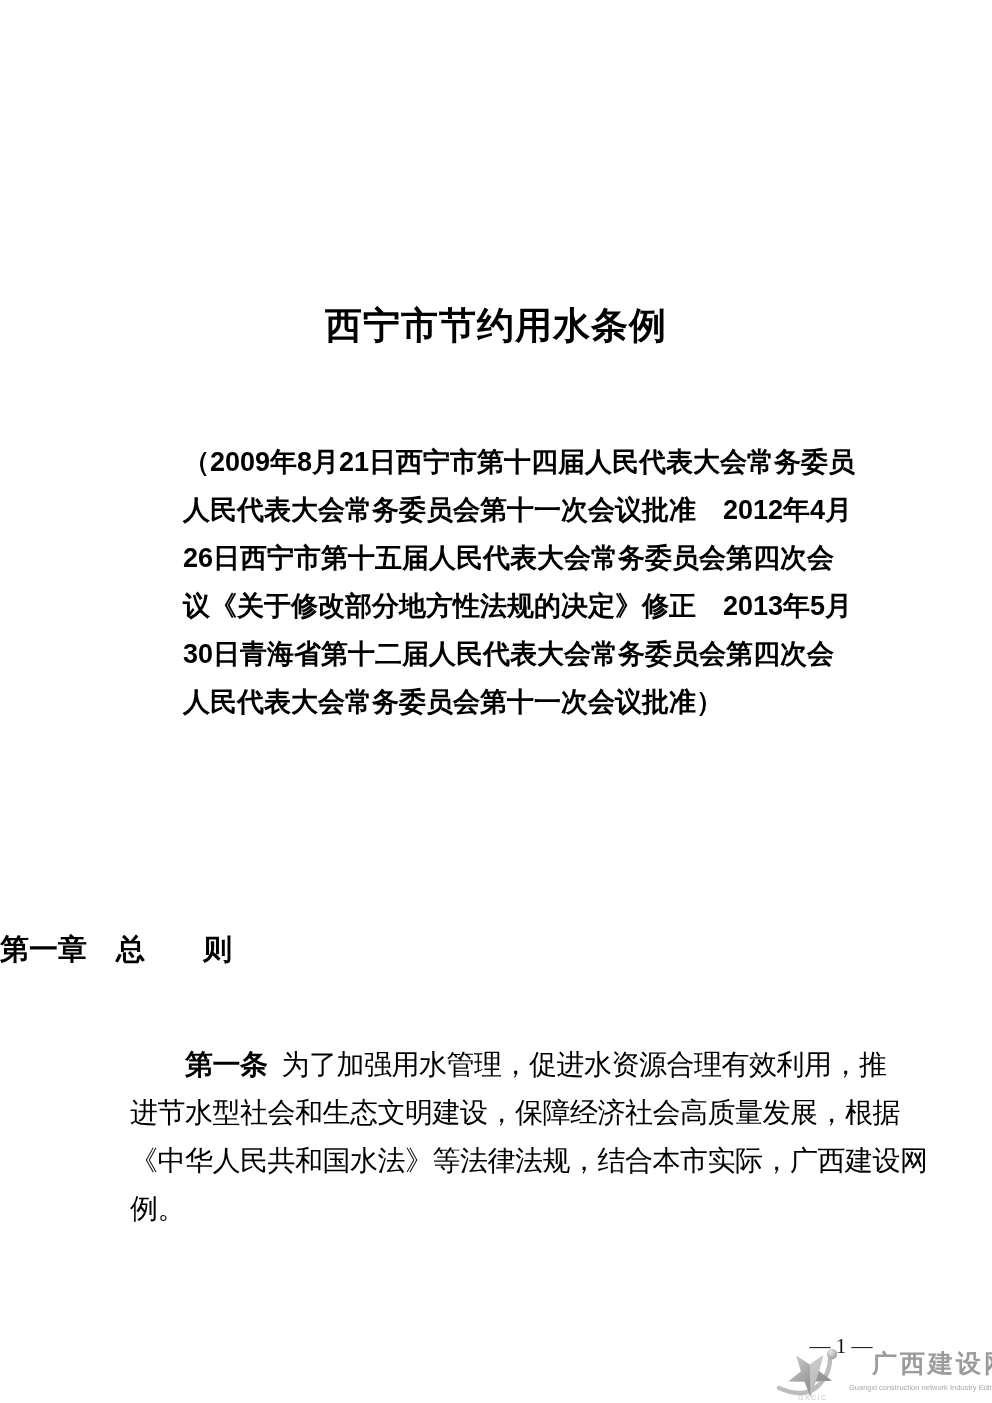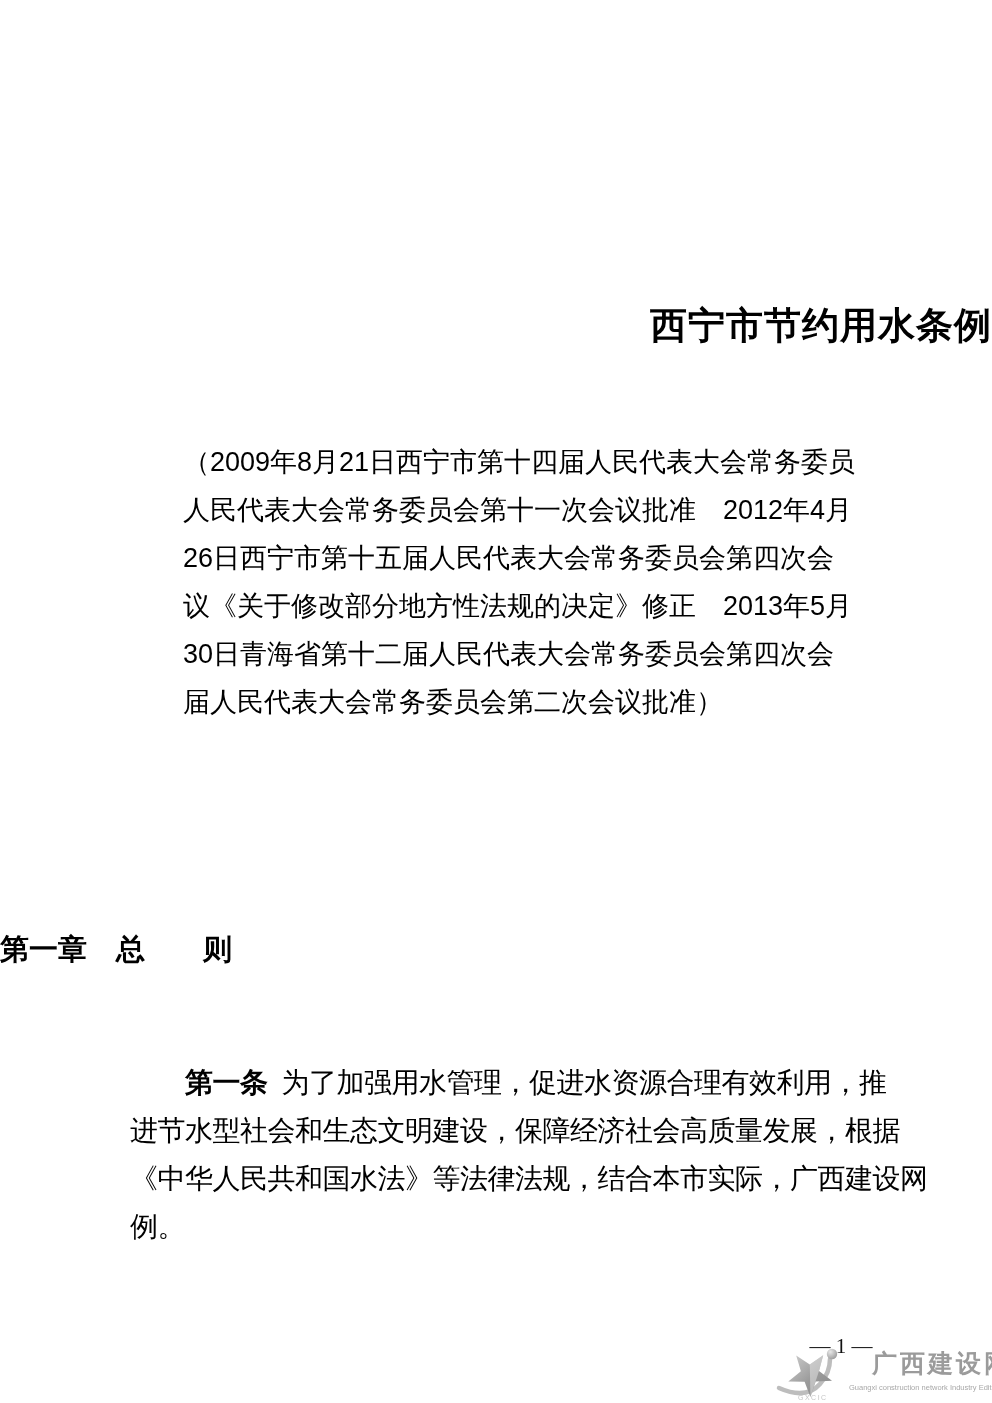--- a/index.html
+++ b/index.html
@@ -14,37 +14,37 @@
     background: #ffffff;
     overflow: hidden;
     color: #000;
   }
   
   .doc-title {
     position: absolute;
     top: 301px;
     left: 0;
     right: 0;
-    text-align: right;
+    text-align: center;
     font-family: "Liberation Sans", sans-serif;
     font-size: 37px;
     font-weight: 700;
     letter-spacing: 1px;
     line-height: 50px;
     white-space: nowrap;
   }
   
   .intro {
     position: absolute;
     left: 183px;
     top: 438px;
     width: 700px;
     font-family: "Liberation Sans", sans-serif;
     font-size: 27px;
-    font-weight: 400;
+    font-weight: 700;
     color: #000;
   }
   .intro .line {
     height: 48px;
     line-height: 48px;
     white-space: nowrap;
     letter-spacing: 0px;
   }
   
   .chapter {
@@ -70,21 +70,20 @@
     color: #000;
   }
   .article .line {
     height: 48px;
     line-height: 48px;
     white-space: nowrap;
     letter-spacing: -0.5px;
   }
   .article .first-line {
     padding-left: 55px;
-    margin-top: 18px;
   }
   .article .article-label {
     font-weight: 700;
     font-family: "Liberation Serif", serif;
     margin-right: 14px;
   }
   
   .page-number {
     position: absolute;
     left: 796px;
@@ -142,21 +141,21 @@
 <div class="page">
 
   <div class="doc-title">西宁市节约用水条例</div>
 
   <div class="intro">
     <div class="line">（2009年8月21日西宁市第十四届人民代表大会常务委员</div>
     <div class="line">人民代表大会常务委员会第十一次会议批准　2012年4月</div>
     <div class="line">26日西宁市第十五届人民代表大会常务委员会第四次会</div>
     <div class="line">议《关于修改部分地方性法规的决定》修正　2013年5月</div>
     <div class="line">30日青海省第十二届人民代表大会常务委员会第四次会</div>
-    <div class="line">届人民代表大会常务委员会第二次会议批准）</div>
+    <div class="line">人民代表大会常务委员会第十一次会议批准）</div>
   </div>
 
   <div class="chapter">第一章　总　　则</div>
 
   <div class="article">
     <div class="line first-line">
       <span class="article-label">第一条</span><span>为了加强用水管理，促进水资源合理有效利用，推</span>
     </div>
     <div class="line">进节水型社会和生态文明建设，保障经济社会高质量发展，根据</div>
     <div class="line">《中华人民共和国水法》等法律法规，结合本市实际，广西建设网</div>

